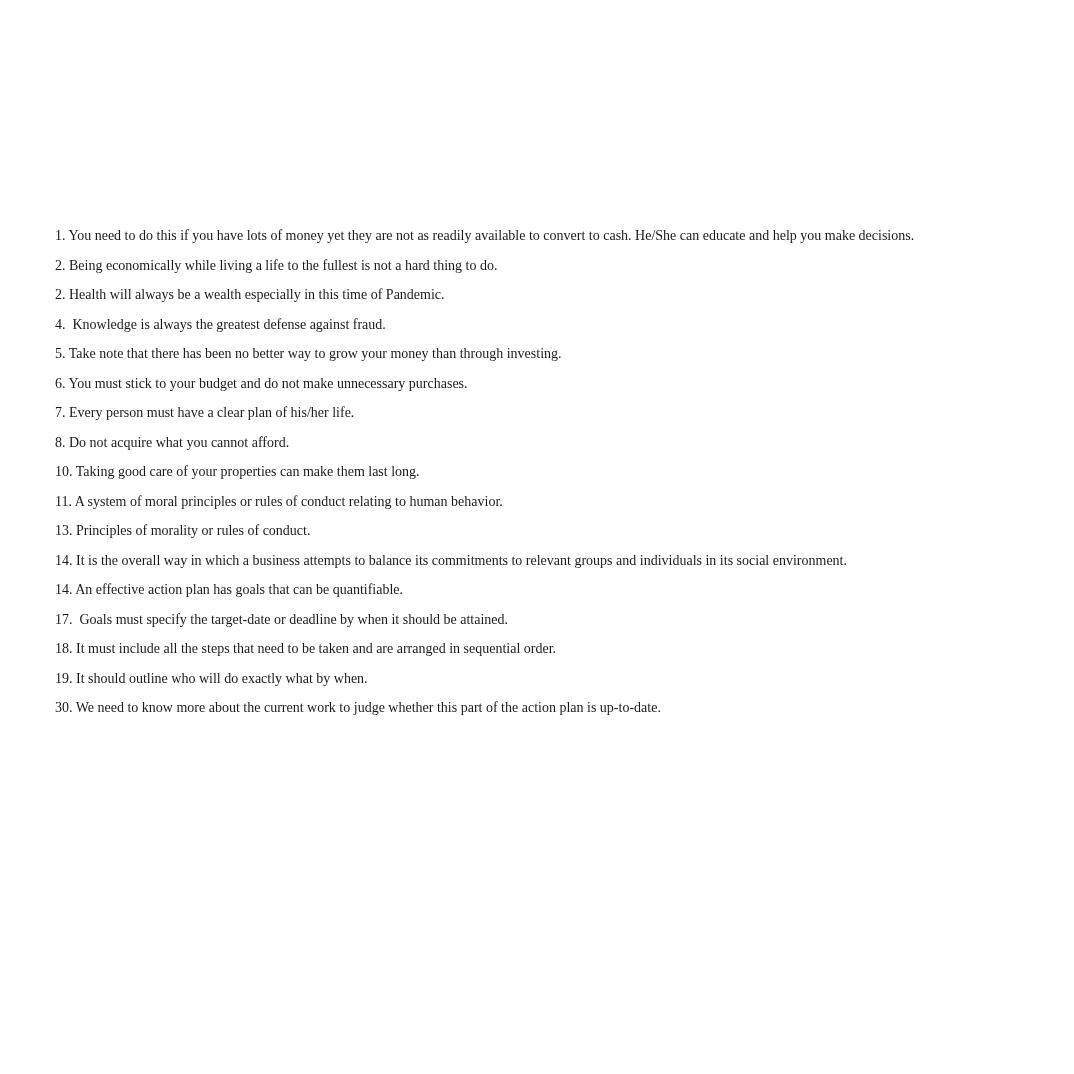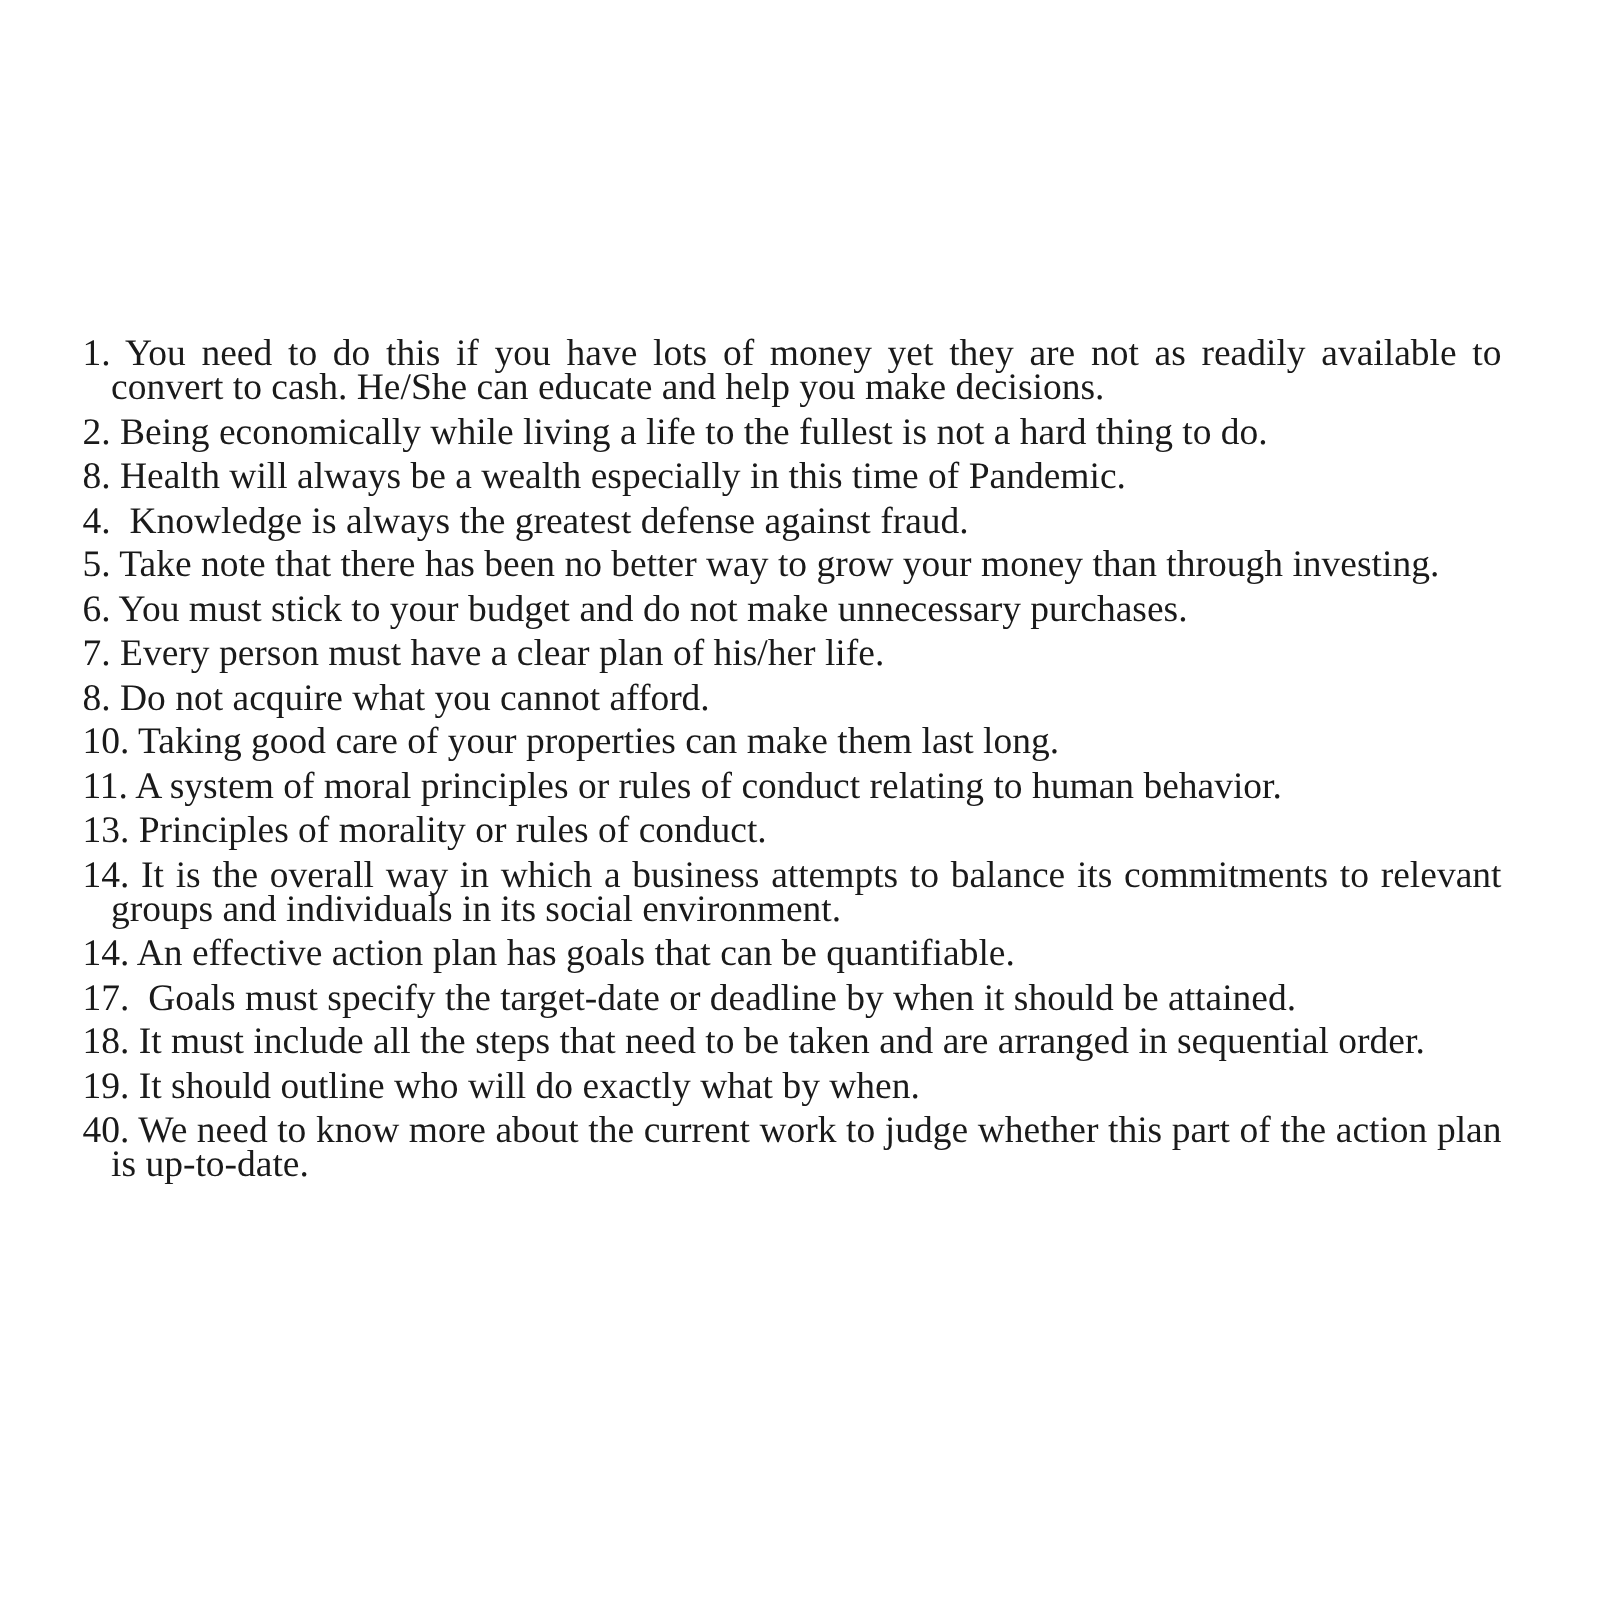--- a/index.html
+++ b/index.html
@@ -15,43 +15,43 @@
       font-family: "Liberation Serif", "DejaVu Serif", serif;
       color: #1a1a1a;
     }
     .doc {
       position: absolute;
       left: 55px;
       top: 224px;
       width: 946px;
     }
     .item {
-      font-size: 25px;
+      font-size: 14px;
       line-height: 23px;
       margin: 0 0 6.5px 0;
       padding-left: 19px;
       text-indent: -19px;
       text-align: justify;
       white-space: pre-wrap;
     }
   </style>
 </head>
 <body>
 
 <div class="doc">
   <div class="item">1. You need to do this if you have lots of money yet they are not as readily available to convert to cash. He/She can educate and help you make decisions.</div>
   <div class="item">2. Being economically while living a life to the fullest is not a hard thing to do.</div>
-  <div class="item">8. Health will always be a wealth especially in this time of Pandemic.</div>
+  <div class="item">2. Health will always be a wealth especially in this time of Pandemic.</div>
   <div class="item">4.  Knowledge is always the greatest defense against fraud.</div>
   <div class="item">5. Take note that there has been no better way to grow your money than through investing.</div>
   <div class="item">6. You must stick to your budget and do not make unnecessary purchases.</div>
   <div class="item">7. Every person must have a clear plan of his/her life.</div>
   <div class="item">8. Do not acquire what you cannot afford.</div>
   <div class="item">10. Taking good care of your properties can make them last long.</div>
   <div class="item">11. A system of moral principles or rules of conduct relating to human behavior.</div>
   <div class="item">13. Principles of morality or rules of conduct.</div>
   <div class="item">14. It is the overall way in which a business attempts to balance its commitments to relevant groups and individuals in its social environment.</div>
   <div class="item">14. An effective action plan has goals that can be quantifiable.</div>
   <div class="item">17.  Goals must specify the target-date or deadline by when it should be attained.</div>
   <div class="item">18. It must include all the steps that need to be taken and are arranged in sequential order.</div>
   <div class="item">19. It should outline who will do exactly what by when.</div>
-  <div class="item">40. We need to know more about the current work to judge whether this part of the action plan is up-to-date.</div>
+  <div class="item">30. We need to know more about the current work to judge whether this part of the action plan is up-to-date.</div>
 </div>
 
 </body></html>

